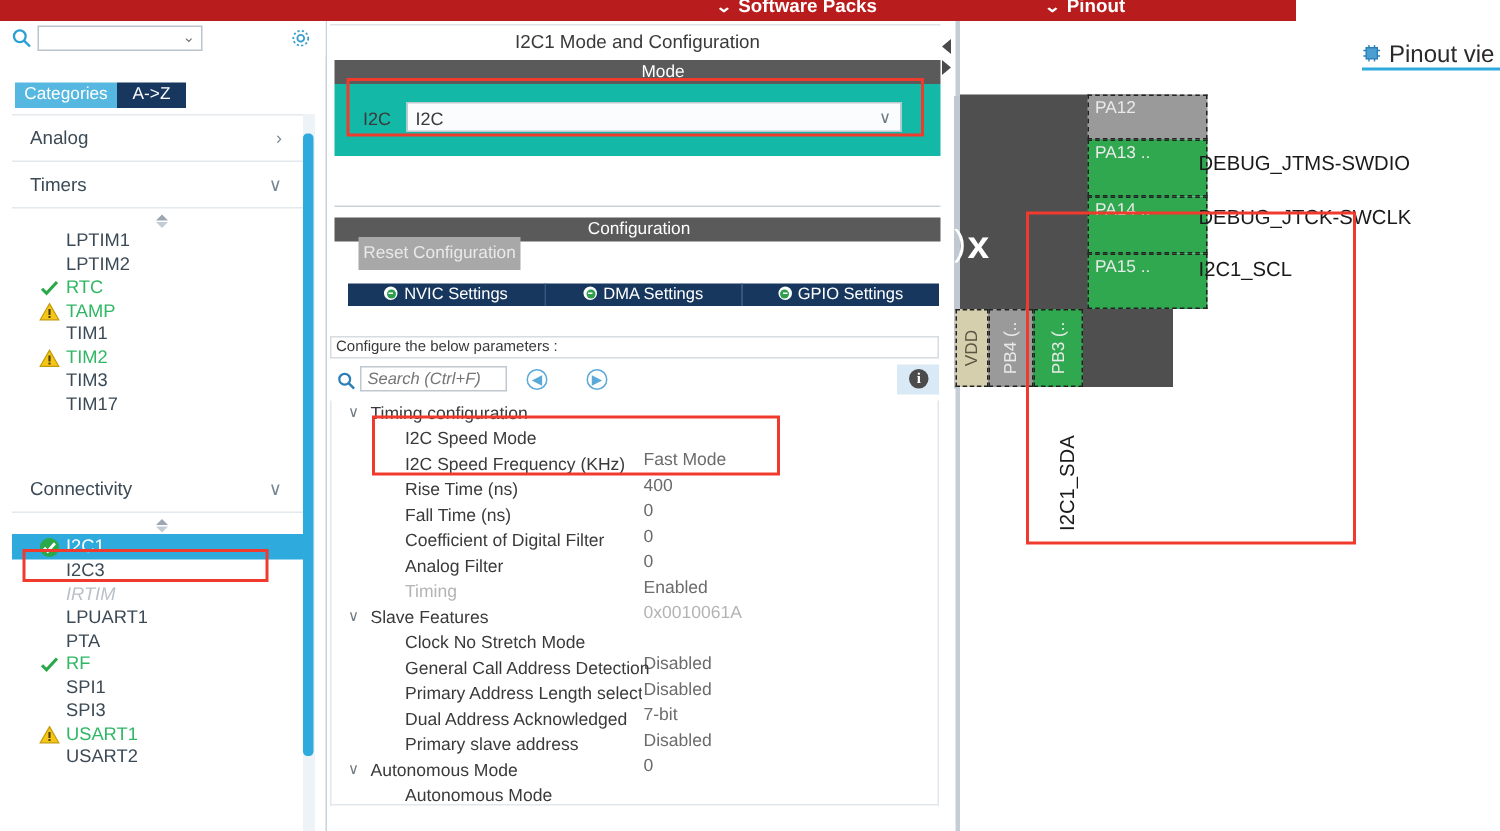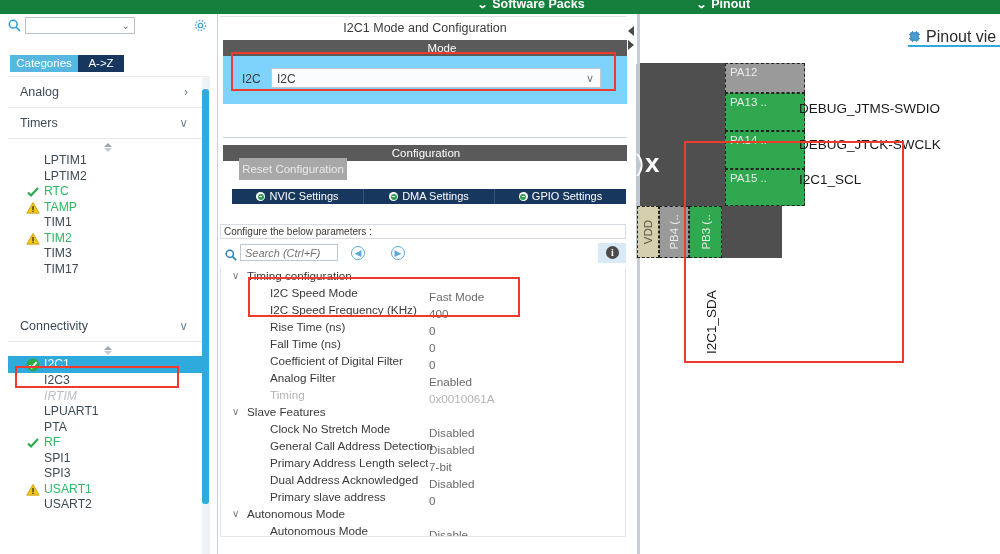--- a/index.html
+++ b/index.html
@@ -6,22 +6,22 @@
   html, body {
     width: 1000px; height: 554px;
     font-family: "Liberation Sans", sans-serif;
     background: #ffffff;
     overflow: hidden;
   }
   #root { position: relative; width: 1000px; height: 554px; background:#fff; }
 
   
   .topbar {
-    position: absolute; left: 0; top: 0; width: 1000px; height: 14px;
-    background: #15803d;
+    position: absolute; left: 0; top: 0; width: 864px; height: 14px;
+    background: #b91c1c;
   }
   .topbar-item {
     position: absolute; top: -3px;
     color: #ffffff; font-size: 12.5px; font-weight: bold;
     white-space: nowrap; line-height: 14px;
   }
   .topbar-item .chev {
     display:inline-block; margin-right: 5px; font-weight: bold; font-size: 11px;
     transform: scaleX(1.25);
   }
@@ -135,21 +135,21 @@
   .bar-dark {
     position: absolute; height: 16px; line-height: 16px;
     background: #5a5a5a; color: #ffffff; font-size: 11.5px;
     text-align: center;
   }
   .bar-mode   { left: 4px; top: 26px; width: 406px; padding-left: 32px; }
   .bar-config { left: 4px; top: 131px; width: 406px; }
 
   .mode-area {
     position: absolute; left: 4px; top: 42px; width: 406px; height: 48px;
-    background: #7dd3fc;
+    background: #14b8a6;
     text-align: right;
   }
   .mode-label {
     position: absolute; left: 19px; top: 16px; font-size: 12px; color: #3a3a3a;
   }
   .mode-combo {
     position: absolute; left: 48px; top: 12px; width: 330px; height: 20px;
     border: 1px solid #c0c8cf; background: #fbfcfd;
   }
   .mode-combo .txt {
@@ -257,21 +257,21 @@
     position: absolute; left: 11px; top: 0; font-size: 10px; color: #6f7b85;
   }
   .par-row {
     position: relative; height: 17px; line-height: 17px; font-size: 11.7px;
   }
   .par-row .pname {
     position: absolute; left: 49px; top: 0; color: #3a3a3a; white-space: nowrap;
     max-width: 160px; overflow: hidden;
   }
   .par-row .pval {
-    position: absolute; left: 208px; top: 4px; color: #6b6b6b; white-space: nowrap;
+    position: absolute; left: 208px; top: 14px; color: #6b6b6b; white-space: nowrap;
   }
   .par-row.disabled .pname, .par-row.disabled .pval { color: #b4b4b4; }
 
   
   .splitter {
     position: absolute; left: 627px; top: 14px; width: 10px; height: 540px;
     background: #ffffff;
   }
   .splitter .gripA, .splitter .gripB {
     position: absolute; left: 1px; width: 0; height: 0;

